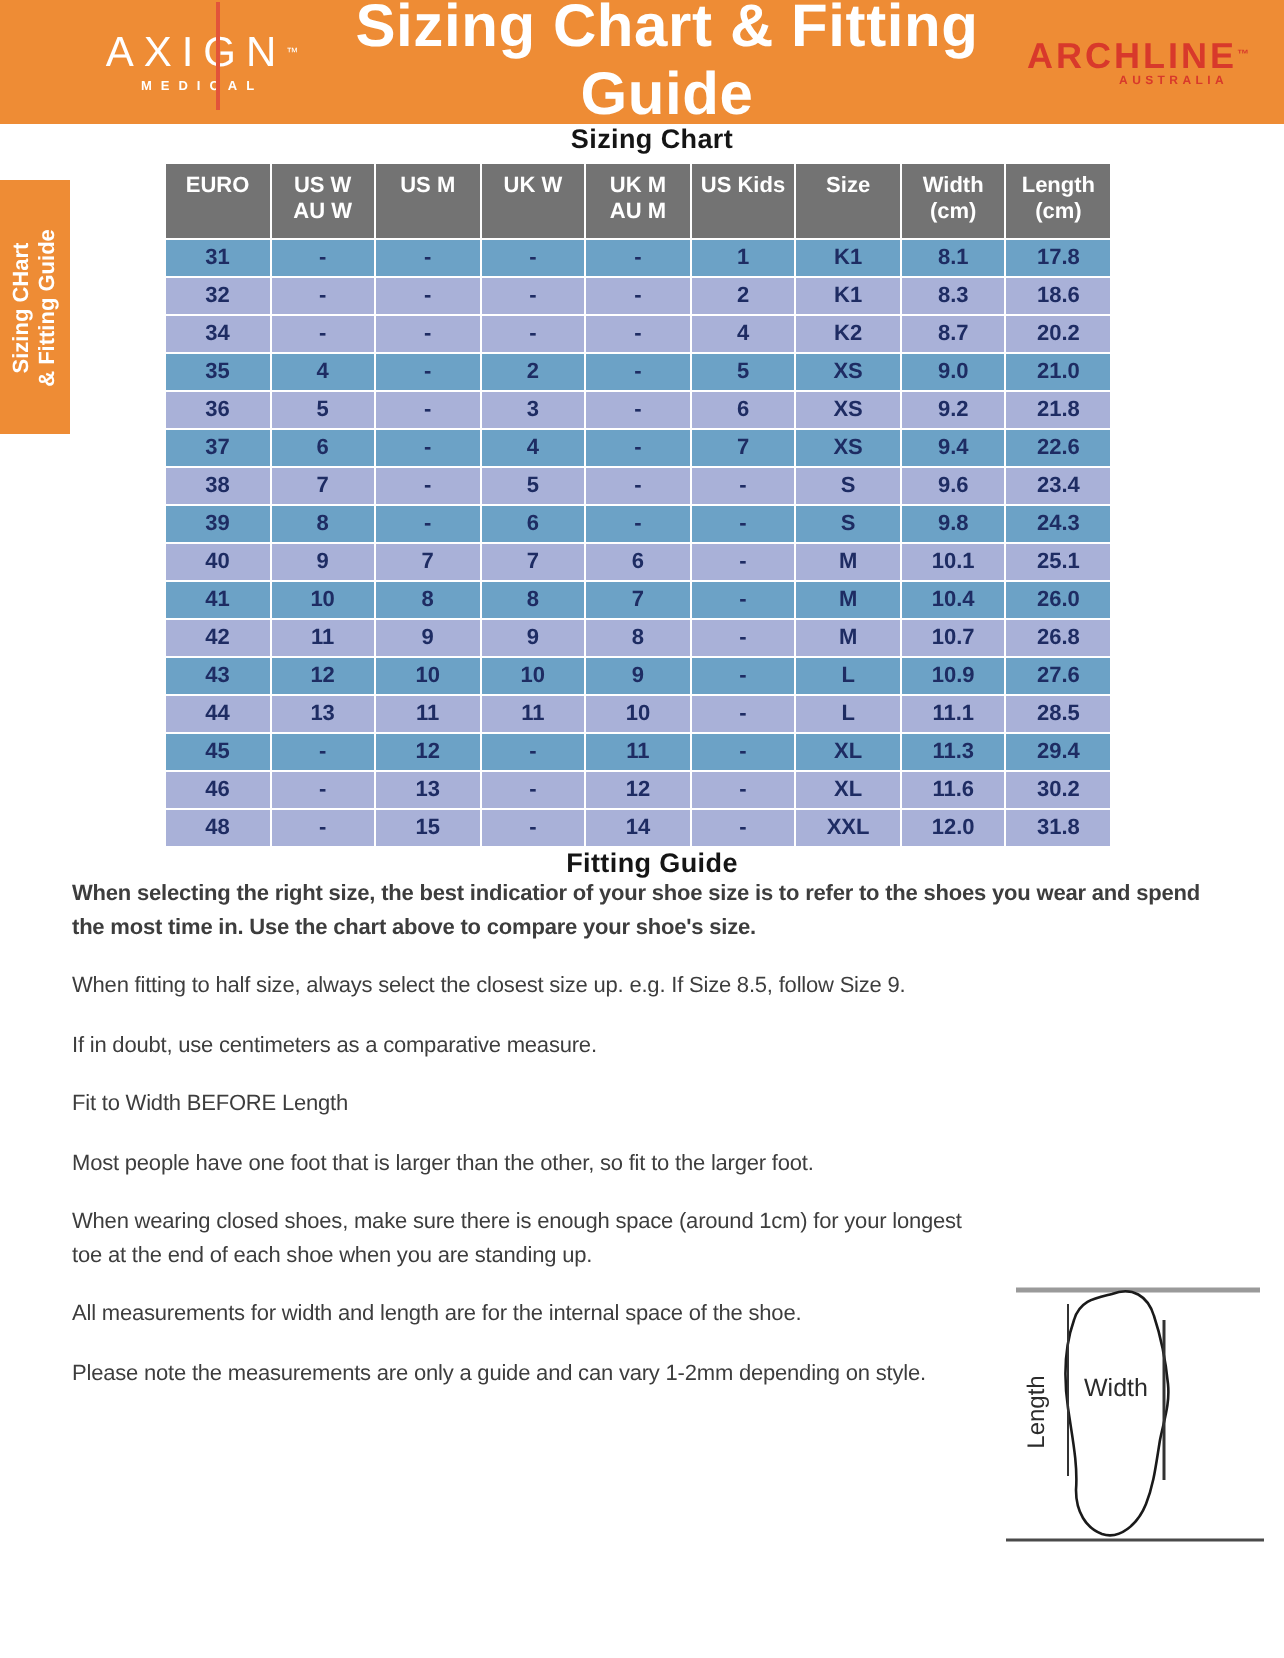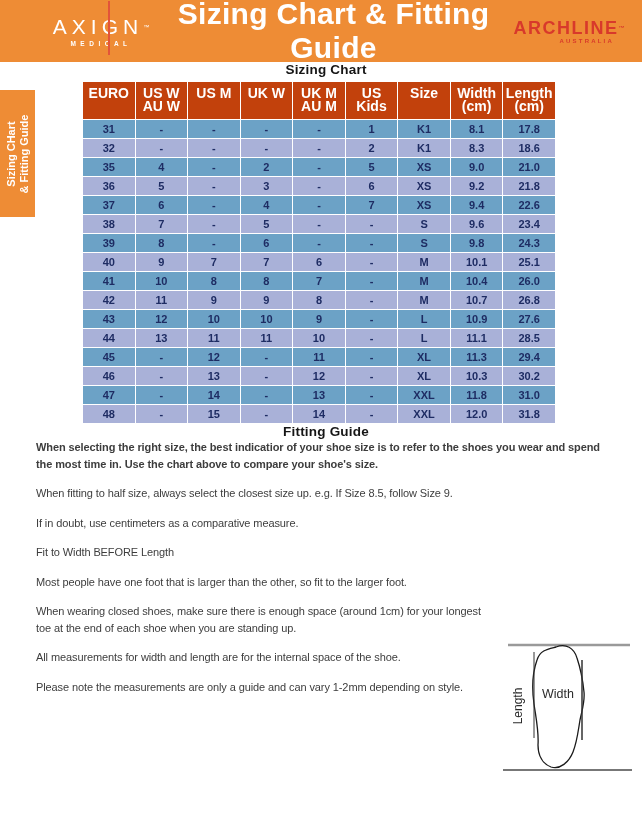--- a/index.html
+++ b/index.html
@@ -47,21 +47,21 @@
   .h-fitting { margin-top:13px; }
   .h-measure { margin-top:17px; }
 
   
   table.sizing {
     border-collapse:collapse; table-layout:fixed;
     width:474px; margin:4px 0 0 46px;
   }
   table.sizing th, table.sizing td { border:1px solid #fff; padding:0; text-align:center; }
   table.sizing th {
-    background:#c2410c; color:#fff; font-size:14px; font-weight:700;
+    background:#737373; color:#fff; font-size:11px; font-weight:700;
     line-height:13px; padding:5px 0 6px; vertical-align:top;
   }
   table.sizing th .th-l2 { font-weight:700; }
   table.sizing td {
     height:18px; font-size:11px; font-weight:700; color:#1E2C63; line-height:18px;
   }
   tr.row-a td { background:#6CA2C6; }
   tr.row-b td { background:#A9B1D8; }
 
   
@@ -164,20 +164,31 @@
               <td>32</td>
               <td>-</td>
               <td>-</td>
               <td>-</td>
               <td>-</td>
               <td>2</td>
               <td>K1</td>
               <td>8.3</td>
               <td>18.6</td>
             </tr>
+            <tr class="row-b">
+              <td>34</td>
+              <td>-</td>
+              <td>-</td>
+              <td>-</td>
+              <td>-</td>
+              <td>4</td>
+              <td>K2</td>
+              <td>8.7</td>
+              <td>20.2</td>
+            </tr>
             <tr class="row-a">
               <td>35</td>
               <td>4</td>
               <td>-</td>
               <td>2</td>
               <td>-</td>
               <td>5</td>
               <td>XS</td>
               <td>9.0</td>
               <td>21.0</td>
@@ -293,33 +304,22 @@
               <td>29.4</td>
             </tr>
             <tr class="row-b">
               <td>46</td>
               <td>-</td>
               <td>13</td>
               <td>-</td>
               <td>12</td>
               <td>-</td>
               <td>XL</td>
-              <td>10.3</td>
+              <td>11.6</td>
               <td>30.2</td>
-            </tr>
-            <tr class="row-a">
-              <td>47</td>
-              <td>-</td>
-              <td>14</td>
-              <td>-</td>
-              <td>13</td>
-              <td>-</td>
-              <td>XXL</td>
-              <td>11.8</td>
-              <td>31.0</td>
             </tr>
             <tr class="row-b">
               <td>48</td>
               <td>-</td>
               <td>15</td>
               <td>-</td>
               <td>14</td>
               <td>-</td>
               <td>XXL</td>
               <td>12.0</td>

